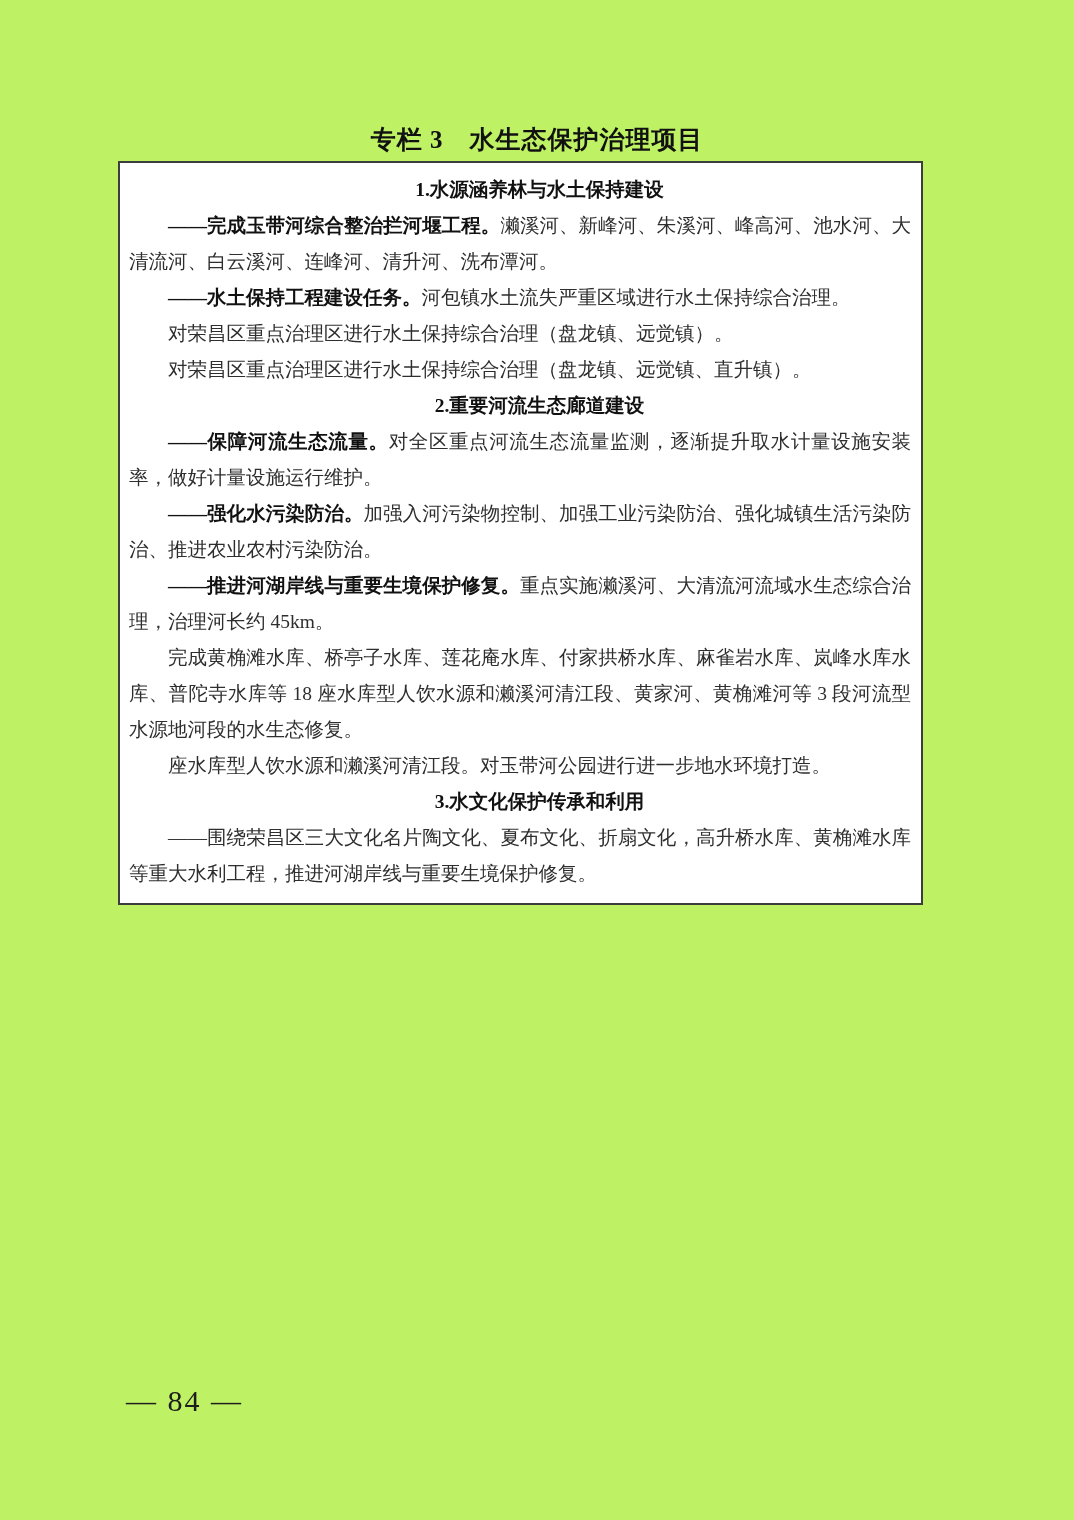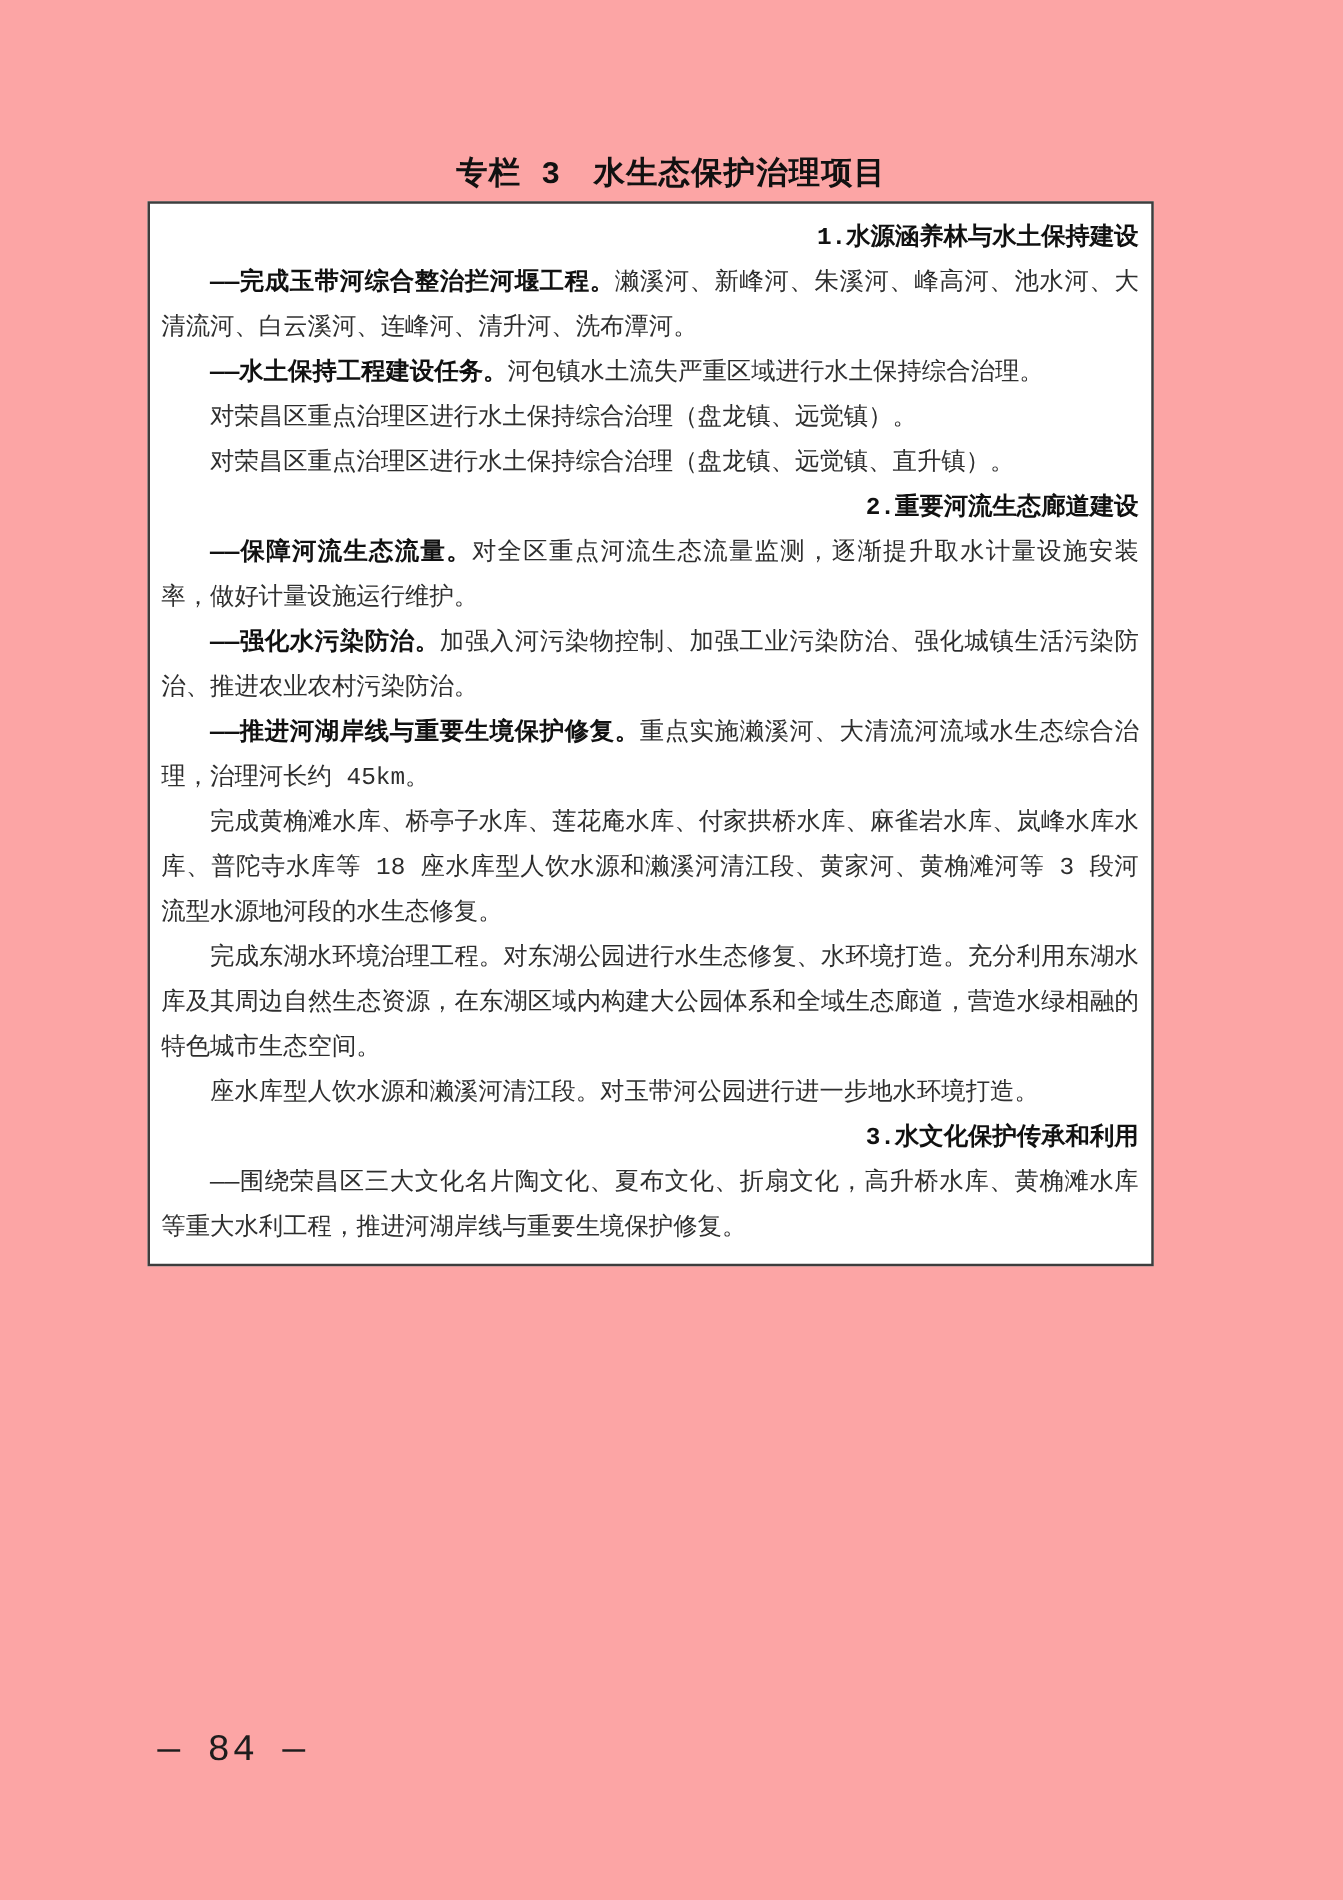--- a/index.html
+++ b/index.html
@@ -4,23 +4,23 @@
 <style>
   html, body {
     margin: 0;
     padding: 0;
     background: #ffffff;
   }
   .page {
     position: relative;
     width: 1074px;
     height: 1520px;
-    background: #fca5a5;
+    background: #bef264;
     overflow: hidden;
-    font-family: Liberation Mono, monospace;
+    font-family: Liberation Serif, serif;
     color: #2e2e2e;
   }
   .doc-title {
     margin: 0;
     padding-top: 123px;
     text-align: center;
     font-size: 25px;
     line-height: 34px;
     font-weight: bold;
     color: #111111;
@@ -39,21 +39,21 @@
     margin: 0;
     text-indent: 2em;
     text-align: justify;
     font-size: 19.5px;
     line-height: 36px;
     color: #2e2e2e;
   }
   .para.heading {
     font-weight: bold;
     color: #111111;
-    text-align: right;
+    text-align: center;
   }
   .para strong {
     font-weight: bold;
     color: #111111;
   }
   .page-number {
     position: absolute;
     left: 126px;
     top: 1386px;
     font-size: 30px;
@@ -72,20 +72,19 @@
       <p class="para heading">1.水源涵养林与水土保持建设</p>
       <p class="para item"><strong>——完成玉带河综合整治拦河堰工程。</strong>濑溪河、新峰河、朱溪河、峰高河、池水河、大清流河、白云溪河、连峰河、清升河、洗布潭河。</p>
       <p class="para item"><strong>——水土保持工程建设任务。</strong>河包镇水土流失严重区域进行水土保持综合治理。</p>
       <p class="para plain">对荣昌区重点治理区进行水土保持综合治理（盘龙镇、远觉镇）。</p>
       <p class="para plain">对荣昌区重点治理区进行水土保持综合治理（盘龙镇、远觉镇、直升镇）。</p>
       <p class="para heading">2.重要河流生态廊道建设</p>
       <p class="para item"><strong>——保障河流生态流量。</strong>对全区重点河流生态流量监测，逐渐提升取水计量设施安装率，做好计量设施运行维护。</p>
       <p class="para item"><strong>——强化水污染防治。</strong>加强入河污染物控制、加强工业污染防治、强化城镇生活污染防治、推进农业农村污染防治。</p>
       <p class="para item"><strong>——推进河湖岸线与重要生境保护修复。</strong>重点实施濑溪河、大清流河流域水生态综合治理，治理河长约 45km。</p>
       <p class="para plain">完成黄桷滩水库、桥亭子水库、莲花庵水库、付家拱桥水库、麻雀岩水库、岚峰水库水库、普陀寺水库等 18 座水库型人饮水源和濑溪河清江段、黄家河、黄桷滩河等 3 段河流型水源地河段的水生态修复。</p>
-      <p class="para plain">完成东湖水环境治理工程。对东湖公园进行水生态修复、水环境打造。充分利用东湖水库及其周边自然生态资源，在东湖区域内构建大公园体系和全域生态廊道，营造水绿相融的特色城市生态空间。</p>
       <p class="para plain">座水库型人饮水源和濑溪河清江段。对玉带河公园进行进一步地水环境打造。</p>
       <p class="para heading">3.水文化保护传承和利用</p>
       <p class="para plain">——围绕荣昌区三大文化名片陶文化、夏布文化、折扇文化，高升桥水库、黄桷滩水库等重大水利工程，推进河湖岸线与重要生境保护修复。</p>
     </div>
 
   <div class="page-number">— 84 —</div>
 </div>
 
 </body></html>

